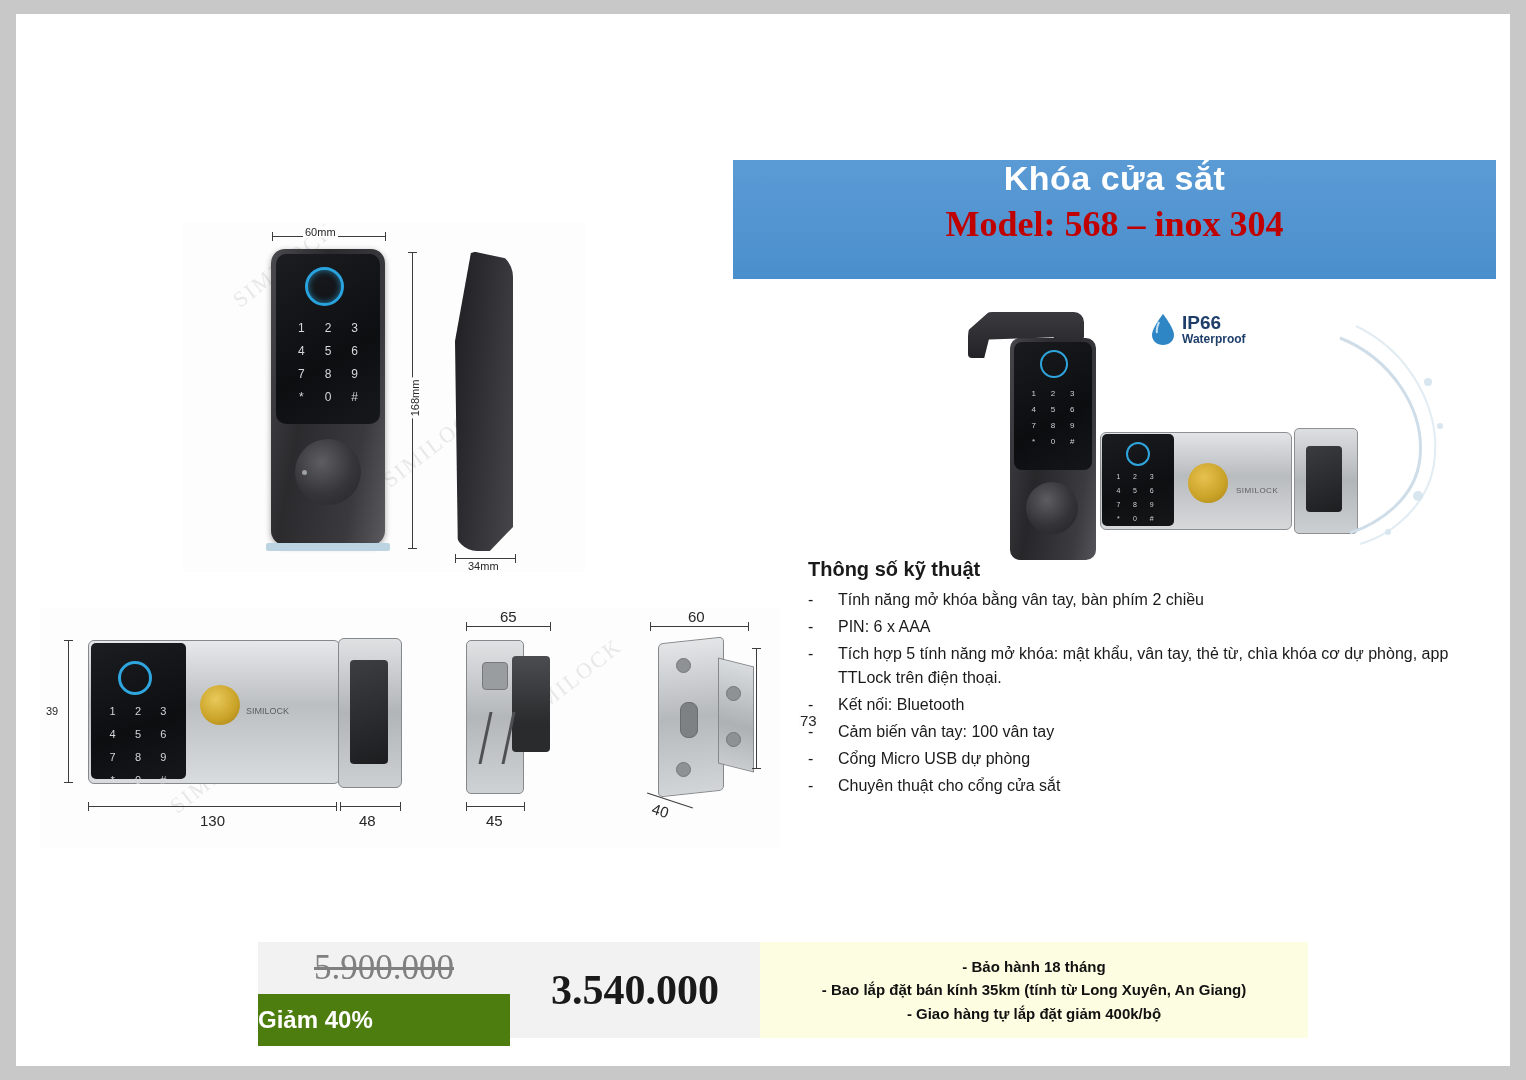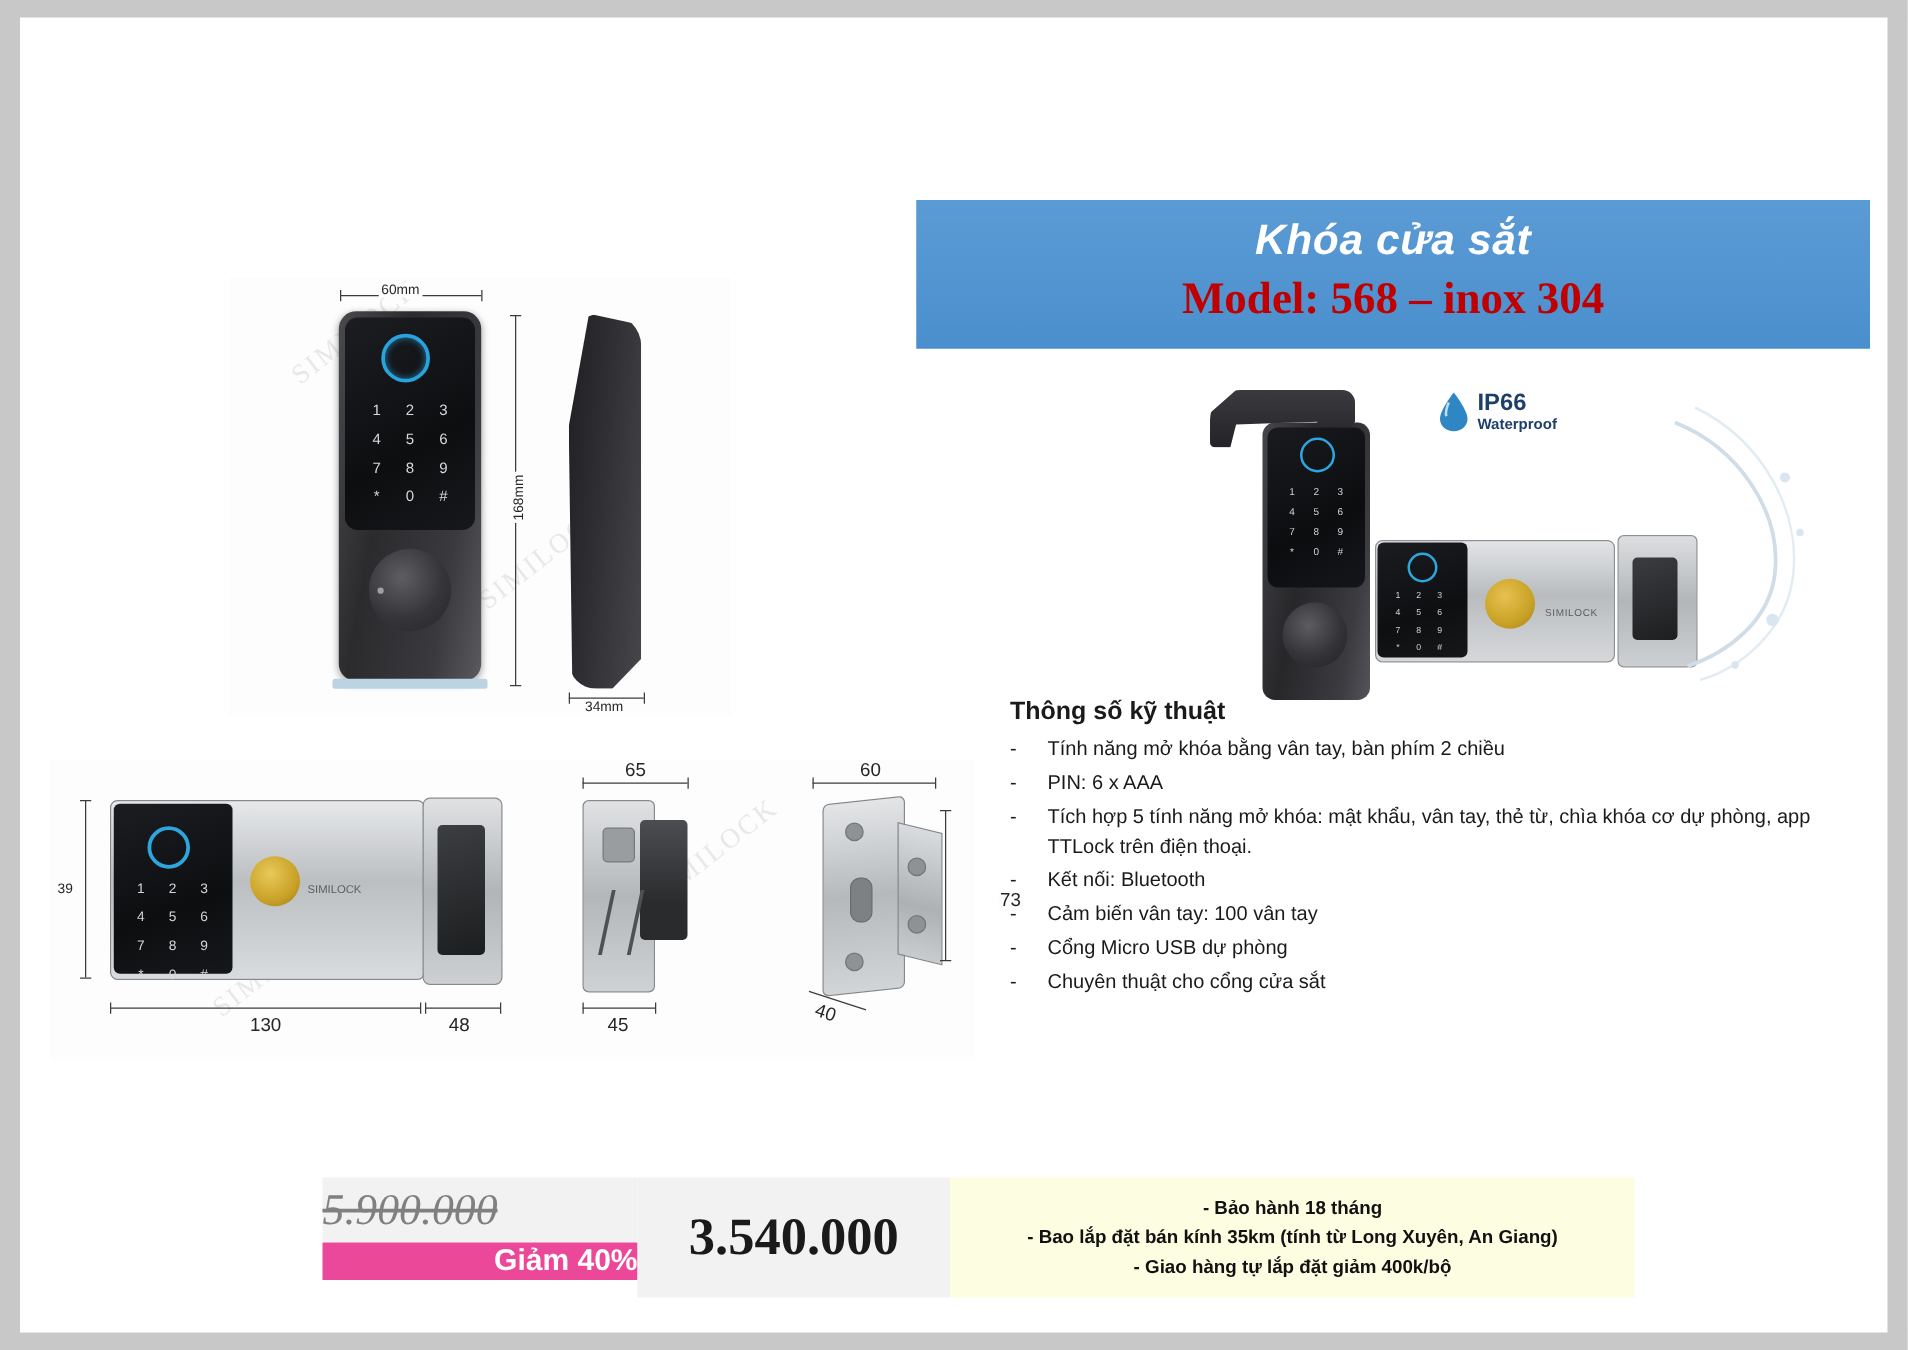--- a/index.html
+++ b/index.html
@@ -51,23 +51,21 @@
     width: 763px;
     height: 119px;
     background: linear-gradient(180deg, #5b9bd5 0%, #4a8fcd 100%);
     text-align: center;
   }
   .title-line1 {
     color: #ffffff;
     font-size: 34px;
     font-weight: bold;
     line-height: 1.1;
-    padding-top: 14px;
     letter-spacing: 0.5px;
-    font-style: italic;
   }
   .title-line2 {
     color: #c00000;
     font-size: 36px;
     font-weight: bold;
     line-height: 1.1;
     padding-top: 8px;
     font-family: "Liberation Serif", serif;
   }
 
@@ -532,38 +530,38 @@
   
   .price-old-box {
     position: absolute;
     left: 258px;
     top: 942px;
     width: 252px;
     height: 52px;
     background: #f2f2f2;
     display: flex;
     align-items: center;
-    font-style: italic;
+    justify-content: center;
   }
   .price-old {
     font-size: 35px;
     color: #808080;
     text-decoration: line-through;
     font-family: "Liberation Serif", serif;
   }
   .discount-box {
     position: absolute;
     left: 258px;
     top: 994px;
     width: 252px;
-    height: 30px;
-    background: #ec4899;
+    height: 52px;
+    background: #4d7c0f;
     display: flex;
     align-items: center;
-    justify-content: flex-end;
+    justify-content: flex-start;
   }
   .discount-text {
     color: #ffffff;
     font-size: 24px;
     font-weight: bold;
   }
   .price-new-box {
     position: absolute;
     left: 510px;
     top: 942px;

